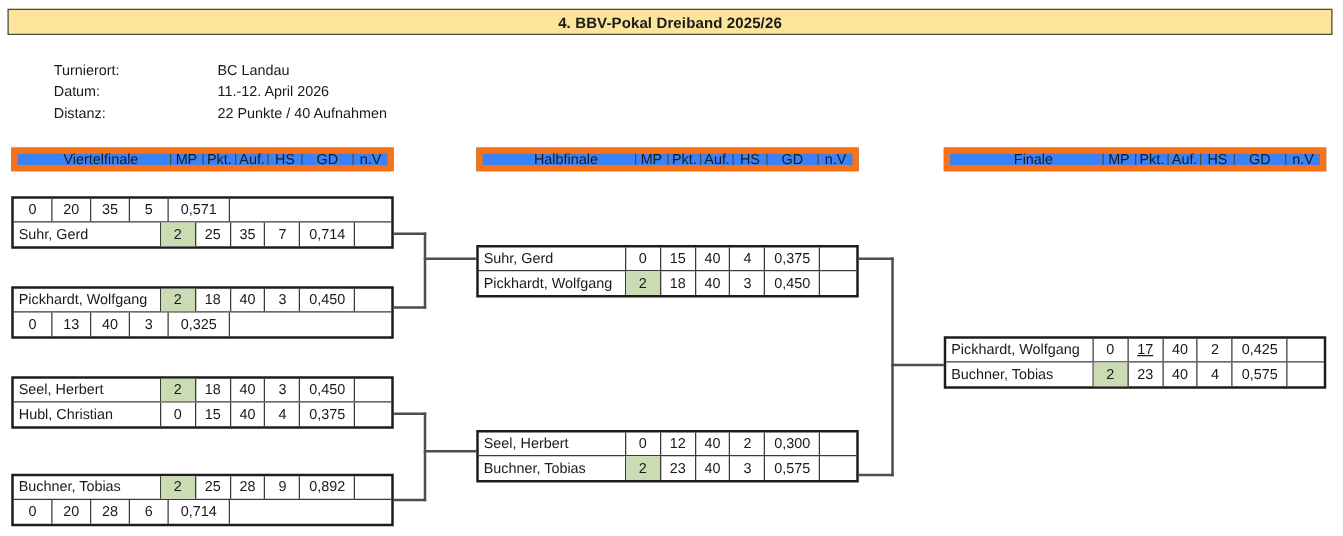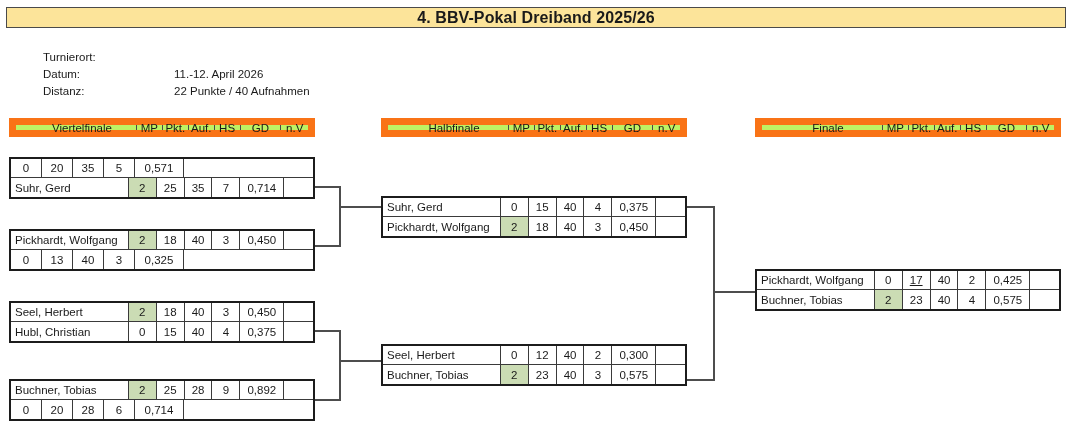--- a/index.html
+++ b/index.html
@@ -24,21 +24,21 @@
     top: 7px;
     width: 1060px;
     height: 21px;
     background: #fce49a;
     border: 1px solid #4a4a4a;
     box-sizing: border-box;
     display: flex;
     align-items: center;
     justify-content: center;
     font-weight: bold;
-    font-size: 16px;
+    font-size: 12px;
     letter-spacing: .1px;
   }
 
   
   .info-block {
     position: absolute;
     left: 9px;
     top: 48px;
     width: 340px;
   }
@@ -49,24 +49,24 @@
     font-size: 11.5px;
     margin-left: 34px;
   }
   .info-label { width: 131px; }
   .info-value { flex: 1; }
 
   
   .round-header {
     position: absolute;
     height: 19px;
-    border: 7px solid #f97316;
-    box-sizing: border-box;
-    display: flex;
-    background: #bef264;
+    border: 5px solid #f97316;
+    box-sizing: border-box;
+    display: flex;
+    background: #3b82f6;
     font-size: 11.5px;
     padding-left: 12px;
   }
   .round-header .rh-name {
     display: flex;
     align-items: center;
     justify-content: center;
     border-right: 1px solid #4a4a4a;
     box-sizing: border-box;
   }
@@ -122,20 +122,21 @@
   .conn-v { width: 2px; }
 </style>
 </head>
 <body>
 
 <div class="title-banner">4. BBV-Pokal Dreiband 2025/26</div>
 
 <div class="info-block">
   <div class="info-row">
     <span class="info-label">Turnierort:</span>
+    <span class="info-value">BC Landau</span>
   </div>
   <div class="info-row">
     <span class="info-label">Datum:</span>
     <span class="info-value">11.-12. April 2026</span>
   </div>
   <div class="info-row">
     <span class="info-label">Distanz:</span>
     <span class="info-value">22 Punkte / 40 Aufnahmen</span>
   </div>
 </div>

